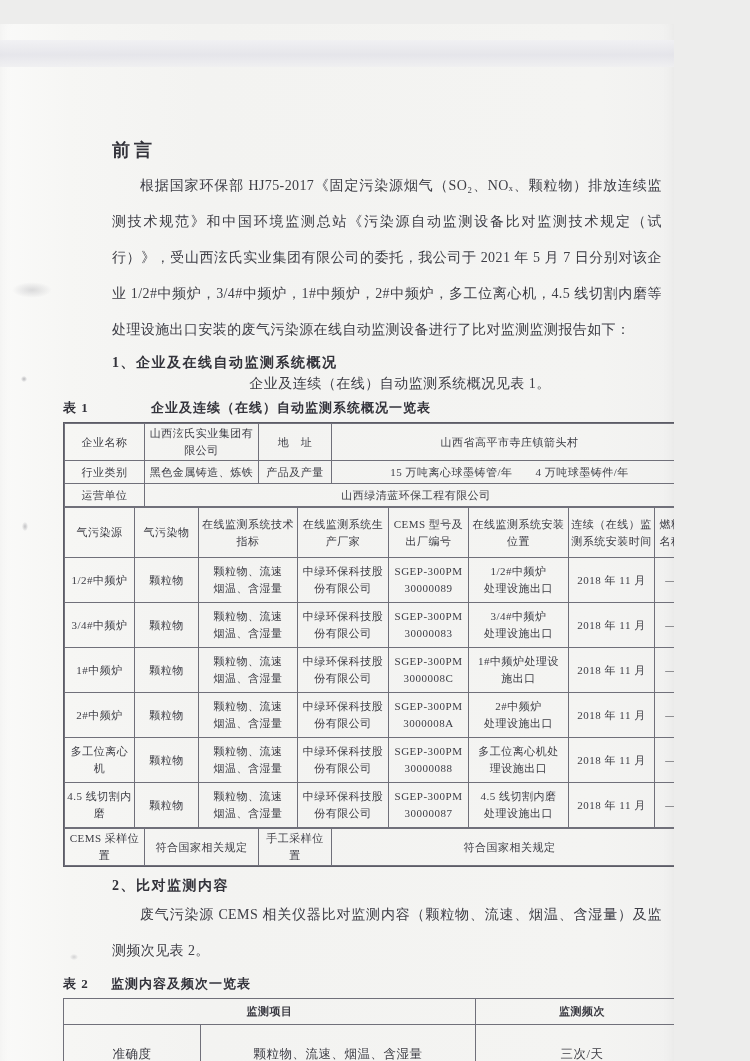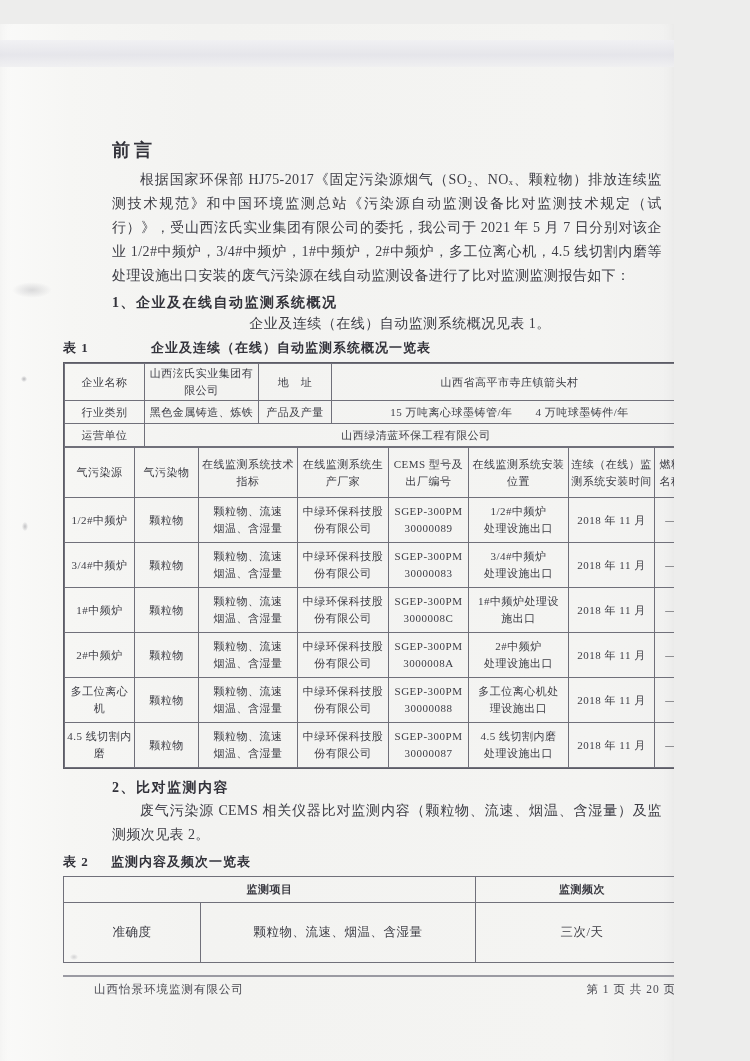--- a/index.html
+++ b/index.html
@@ -30,21 +30,21 @@
   .sm4{ left:70px; top:930px; width:8px; height:6px;
         background:radial-gradient(rgba(100,100,110,.25),transparent 75%); }
 
   .doc{ position:absolute; left:63px; top:0; width:625px; }
 
   .h-preface{
     margin:114px 0 0 49px; font-size:18px; font-weight:bold;
     letter-spacing:4px; color:#33333b;
   }
   .body-par{
-    margin:6px 26px 0 49px; font-size:14px; line-height:24px;
+    margin:6px 26px 0 49px; font-size:14px; line-height:36px;
     text-align:justify; letter-spacing:.4px;
   }
   .indent{ text-indent:2em; }
   .h-section{
     margin:6px 0 0 49px; font-size:14px; font-weight:bold;
     letter-spacing:1.5px; color:#33333b;
   }
   .plain-line{ margin:3px 0 0 49px; font-size:14px; letter-spacing:.5px;text-align:center; }
   .caption{
     margin:6px 0 5px 0; font-weight:bold;
@@ -231,20 +231,26 @@
       </table>
 
       <table class="grid">
         <colgroup>
             <col style="width:80px">
             <col style="width:114px">
             <col style="width:73px">
             <col style="width:356px">
           </colgroup>
         <tbody>
+          <tr class="row-bottom">
+            <td>CEMS 采样位置</td>
+            <td>符合国家相关规定</td>
+            <td>手工采样位置</td>
+            <td>符合国家相关规定</td>
+          </tr>
         </tbody>
       </table>
     </div>
 
     <div class="h-section" style="margin-top:10px">2、比对监测内容</div>
     <p class="body-par indent" style="margin-top:2px">废气污染源 CEMS 相关仪器比对监测内容（颗粒物、流速、烟温、含湿量）及监测频次见表 2。</p>
 
     <div class="caption">
       <span class="cap-gap">表 2</span>
       <span>监测内容及频次一览表</span>

